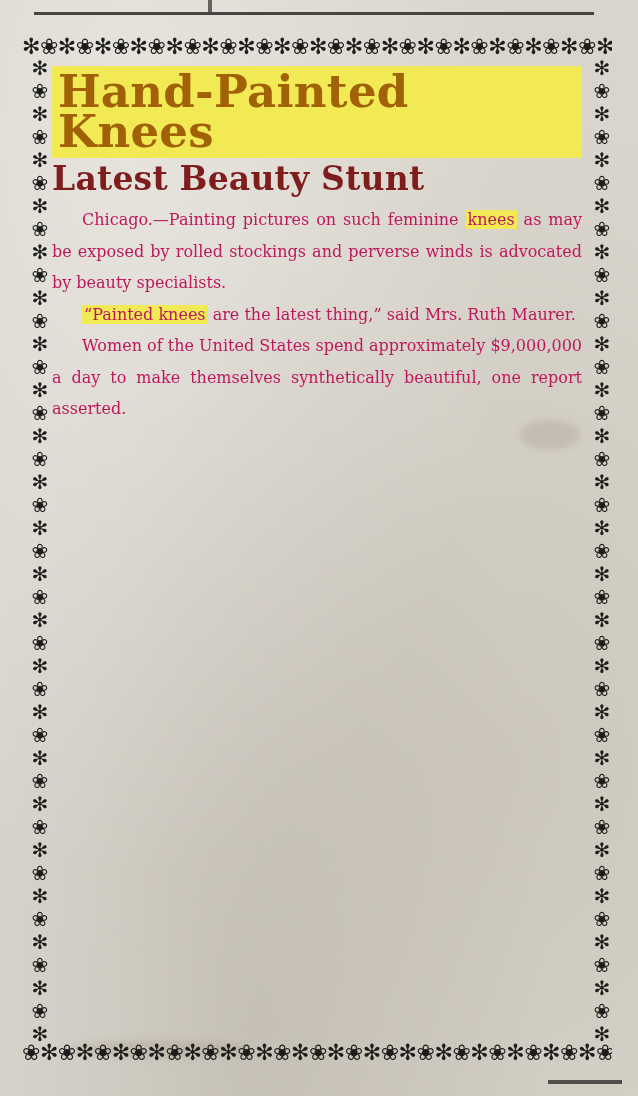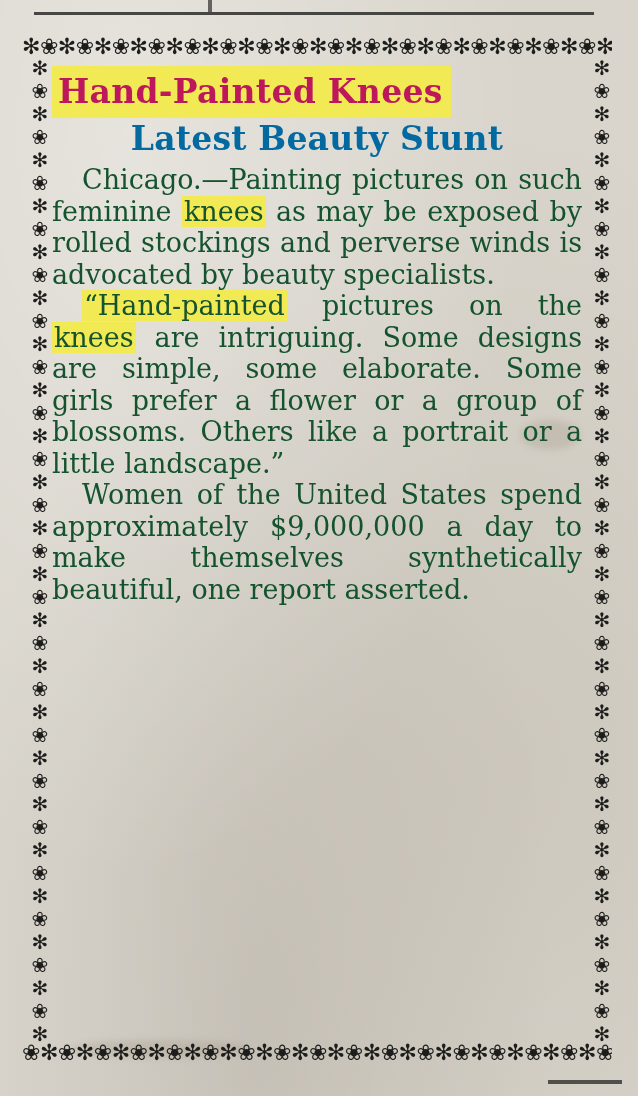--- a/index.html
+++ b/index.html
@@ -124,53 +124,53 @@
     position: absolute;
     left: 52px;
     top: 66px;
     width: 530px;
     height: 960px;
   }
 
   .headline1 {
     font-family: "DejaVu Serif", serif;
     font-weight: bold;
-    font-size: 33px;
+    font-size: 45px;
     line-height: 40px;
-    color: #be185d;
+    color: #a16207;
     letter-spacing: 0.3px;
     margin: 0;
     display: block;
   }
   .hl1-wrap {
     display: block;
     margin: 0 0 2px 0;
   }
   .hl1-wrap .hl {
     background: #f2ea54;
     padding: 6px 8px 6px 6px;
     display: inline-block;
     box-decoration-break: clone;
   }
   .headline2 {
     font-family: "DejaVu Serif", serif;
     font-weight: bold;
     font-size: 33px;
     line-height: 38px;
-    color: #0369a1;
-    text-align: center;
+    color: #7f1d1d;
+    text-align: left;
     margin: 0 0 6px 0;
     letter-spacing: 0.2px;
   }
 
   .body {
     font-family: "DejaVu Serif", serif;
-    font-size: 27px;
+    font-size: 16px;
     line-height: 31.5px;
-    color: #14532d;
+    color: #be185d;
     text-align: justify;
     text-justify: inter-word;
   }
   .para {
     margin: 0 0 0 0;
     text-indent: 30px;
   }
   .hl {
     background: #f2ea54;
   }
@@ -212,21 +212,21 @@
     <div class="hl1-wrap">
       <span class="headline1 hl">Hand-Painted Knees</span>
     </div>
 
     <div class="headline2">Latest Beauty Stunt</div>
 
     <div class="body">
 
       <p class="para"><span>Chicago.—Painting pictures on such feminine </span><span class="hl-box">knees</span><span> as may be exposed by rolled stockings and perverse winds is advocated by beauty specialists.</span></p>
 
-
-      <p class="para"><span class="hl-box">“Hand-painted</span><span> pictures on the </span><span class="hl-box">knees</span><span> are intriguing.  Some designs are simple, some elaborate.  Some girls prefer a flower or a group of blossoms.  Others like a portrait or a little landscape.”</span></p>
+      <p class="para"><span class="hl-box">“Painted knees</span><span> are the latest thing,” said Mrs. Ruth Maurer.</span></p>
+
 
       <p class="para">Women of the United States spend approximately $9,000,000 a day to make themselves synthetically beautiful, one report asserted.</p>
 
 
     </div>
   </div>
 </div>
 
 </body></html>

